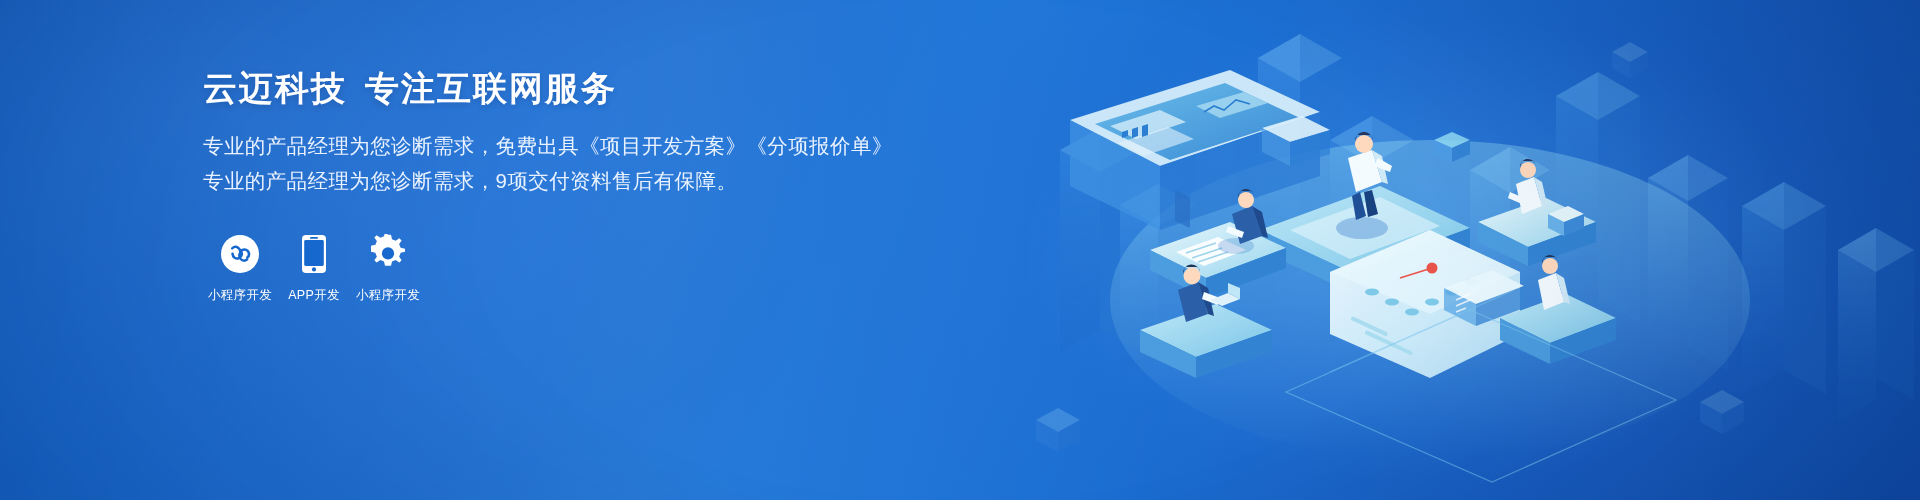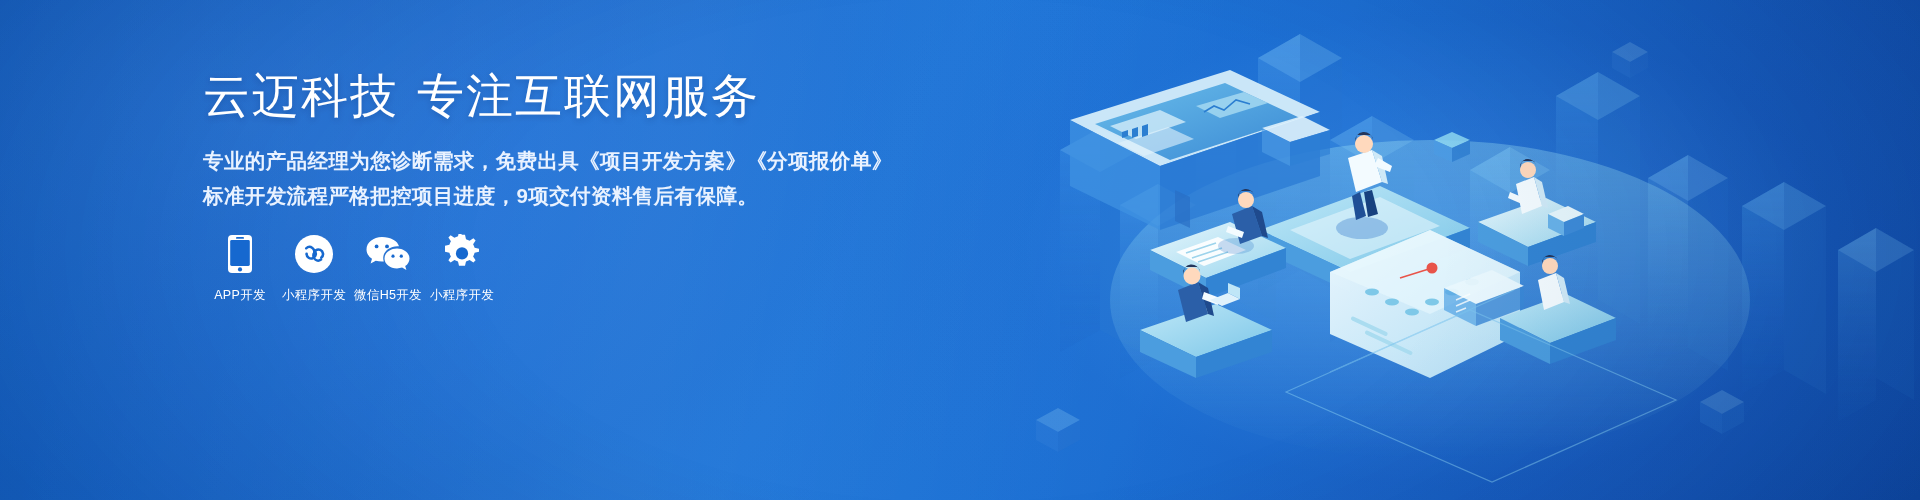--- a/index.html
+++ b/index.html
@@ -29,38 +29,38 @@
     pointer-events:none;
   }
 
   
   .content {
     position:absolute;
     left:203px; top:68px;
     width:760px;
   }
   .headline {
-    font-size:47px;
-    font-weight:normal;
+    font-size:34px;
+    font-weight:bold;
     color:#ffffff;
     letter-spacing:2px;
     line-height:1.2;
     text-shadow:0 2px 6px rgba(0,30,80,0.22);
     white-space:nowrap;
   }
   .headline .gap { display:inline-block; width:18px; }
   .sub {
     margin-top:20px;
     color:#e9f2ff;
     font-size:20.5px;
     line-height:33px;
     letter-spacing:0.4px;
     white-space:nowrap;
   }
-  .sub div { margin-bottom:2px;font-weight:bold; }
+  .sub div { margin-bottom:2px; }
 
   
   .services {
     position:absolute;
     left:203px; top:232px;
     display:flex;
     align-items:flex-end;
   }
   .svc {
     display:flex;
@@ -350,63 +350,50 @@
     </svg>
   </div>
 
   <div class="vignette"></div>
 
   <div class="content">
     <div class="headline"><span>云迈科技</span><span class="gap"></span><span>专注互联网服务</span></div>
 
     <div class="sub">
       <div>专业的产品经理为您诊断需求，免费出具《项目开发方案》《分项报价单》</div>
-      <div>标准开发流程严格把控项目进度，9项交付资料售后有保障。</div>
+      <div>专业的产品经理为您诊断需求，9项交付资料售后有保障。</div>
     </div>
   </div>
 
   <div class="services">
+
+    <div class="svc">
+      <span class="ico">
+        <svg width="38" height="38" viewBox="0 0 38 38" xmlns="http://www.w3.org/2000/svg">
+          <circle cx="19" cy="19" r="19" fill="#ffffff"></circle>
+          <path d="M13.4 13.6 a5.2 5.2 0 0 1 8.2 6.2 a5.2 5.2 0 0 0 8.0 6.0" fill="none" stroke="#1668cf" stroke-width="2.6" stroke-linecap="round" transform="translate(-3,-1) scale(0.92) translate(2,2)"></path>
+          <path d="M11.6 18.8 a4.6 4.6 0 1 0 7.6 -3.4" fill="none" stroke="#1668cf" stroke-width="2.6" stroke-linecap="round"></path>
+          <path d="M18.8 19.2 a4.6 4.6 0 1 1 7.6 3.4" fill="none" stroke="#1668cf" stroke-width="2.6" stroke-linecap="round"></path>
+        </svg>
+      </span>
+      <span class="lbl">小程序开发</span>
+    </div>
 
     <div class="svc">
       <span class="ico">
         <svg width="26" height="40" viewBox="0 0 26 40" xmlns="http://www.w3.org/2000/svg">
           <rect x="1" y="1" width="24" height="38" rx="4" fill="#ffffff"></rect>
           <rect x="3.2" y="6" width="19.6" height="26" rx="1.4" fill="#1668cf"></rect>
           <rect x="9" y="3" width="8" height="1.8" rx="0.9" fill="#1668cf"></rect>
           <circle cx="13" cy="35.4" r="2.1" fill="#1668cf"></circle>
         </svg>
       </span>
       <span class="lbl">APP开发</span>
     </div>
 
-    <div class="svc">
-      <span class="ico">
-        <svg width="38" height="38" viewBox="0 0 38 38" xmlns="http://www.w3.org/2000/svg">
-          <circle cx="19" cy="19" r="19" fill="#ffffff"></circle>
-          <path d="M13.4 13.6 a5.2 5.2 0 0 1 8.2 6.2 a5.2 5.2 0 0 0 8.0 6.0" fill="none" stroke="#1668cf" stroke-width="2.6" stroke-linecap="round" transform="translate(-3,-1) scale(0.92) translate(2,2)"></path>
-          <path d="M11.6 18.8 a4.6 4.6 0 1 0 7.6 -3.4" fill="none" stroke="#1668cf" stroke-width="2.6" stroke-linecap="round"></path>
-          <path d="M18.8 19.2 a4.6 4.6 0 1 1 7.6 3.4" fill="none" stroke="#1668cf" stroke-width="2.6" stroke-linecap="round"></path>
-        </svg>
-      </span>
-      <span class="lbl">小程序开发</span>
-    </div>
-
-    <div class="svc">
-      <span class="ico">
-        <svg width="44" height="38" viewBox="0 0 44 38" xmlns="http://www.w3.org/2000/svg">
-          <path d="M16 2 C7.2 2 0.5 7.6 0.5 14.4 c0 3.8 2.1 7.2 5.5 9.4 l-1.4 4.6 5.2 -2.7 c1.9 0.5 3.9 0.8 6.2 0.8 0.6 0 1.2 0 1.8 -0.1 -0.4 -1.1 -0.6 -2.3 -0.6 -3.5 0 -6.5 6.4 -11.7 14.3 -11.7 0.5 0 1 0 1.5 0.1 C31.8 6 24.6 2 16 2 Z" fill="#ffffff"></path>
-          <circle cx="10.6" cy="11.4" r="1.9" fill="#1668cf"></circle>
-          <circle cx="21" cy="11.4" r="1.9" fill="#1668cf"></circle>
-          <path d="M43.5 23.4 C43.5 17.9 37.9 13.4 31 13.4 C24.1 13.4 18.5 17.9 18.5 23.4 C18.5 28.9 24.1 33.4 31 33.4 c1.8 0 3.5 -0.3 5.1 -0.8 l4.3 2.3 -1.2 -3.9 C41.8 29.3 43.5 26.5 43.5 23.4 Z" fill="#ffffff"></path>
-          <circle cx="27" cy="21.2" r="1.6" fill="#1668cf"></circle>
-          <circle cx="35.3" cy="21.2" r="1.6" fill="#1668cf"></circle>
-        </svg>
-      </span>
-      <span class="lbl">微信H5开发</span>
-    </div>
 
 
     <div class="svc">
       <span class="ico">
         <svg width="40" height="40" viewBox="0 0 40 40" xmlns="http://www.w3.org/2000/svg">
           <path d="M20 0.8 l3.0 0 1.0 4.4 a15.6 15.6 0 0 1 3.6 1.5 l3.8 -2.5 2.2 2.2 -2.5 3.8 a15.6 15.6 0 0 1 1.5 3.6 l4.4 1.0 0 3.0 -4.4 1.0 a15.6 15.6 0 0 1 -1.5 3.6 l2.5 3.8 -2.2 2.2 -3.8 -2.5 a15.6 15.6 0 0 1 -3.6 1.5 l-1.0 4.4 -3.0 0 -3.0 0 -1.0 -4.4 a15.6 15.6 0 0 1 -3.6 -1.5 l-3.8 2.5 -2.2 -2.2 2.5 -3.8 a15.6 15.6 0 0 1 -1.5 -3.6 l-4.4 -1.0 0 -3.0 0 -3.0 4.4 -1.0 a15.6 15.6 0 0 1 1.5 -3.6 l-2.5 -3.8 2.2 -2.2 3.8 2.5 a15.6 15.6 0 0 1 3.6 -1.5 l1.0 -4.4 Z" fill="#ffffff"></path>
           <circle cx="20" cy="19.4" r="6.1" fill="#1668cf"></circle>
         </svg>
       </span>
       <span class="lbl">小程序开发</span>

